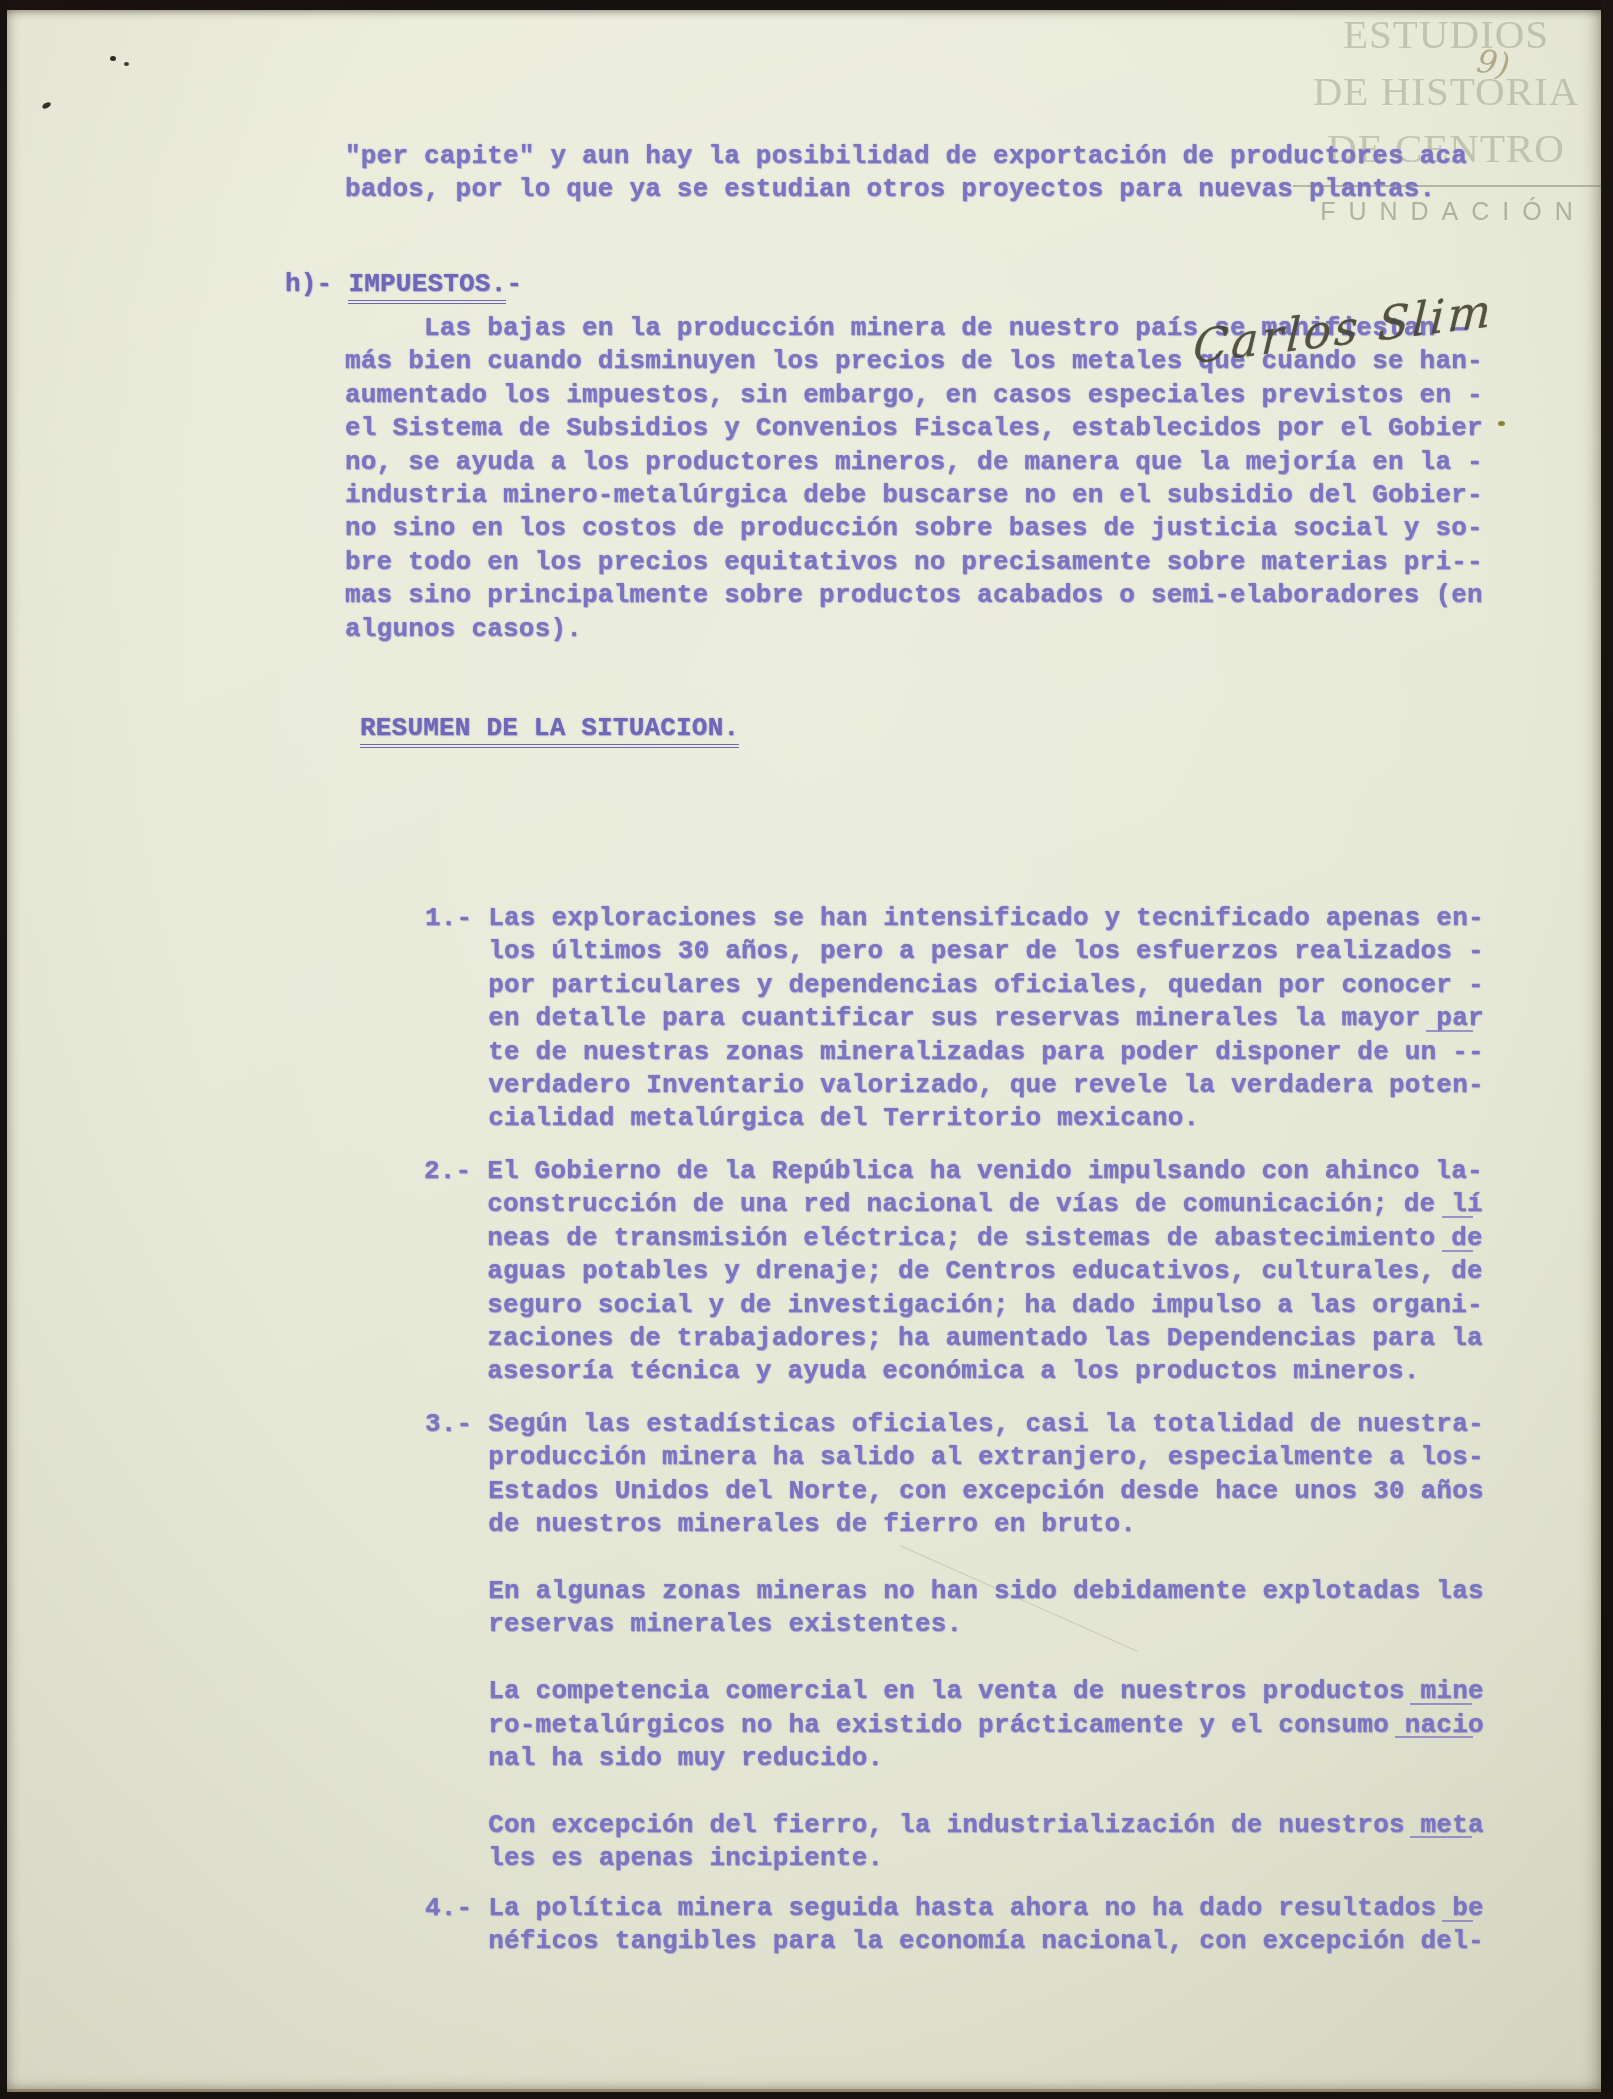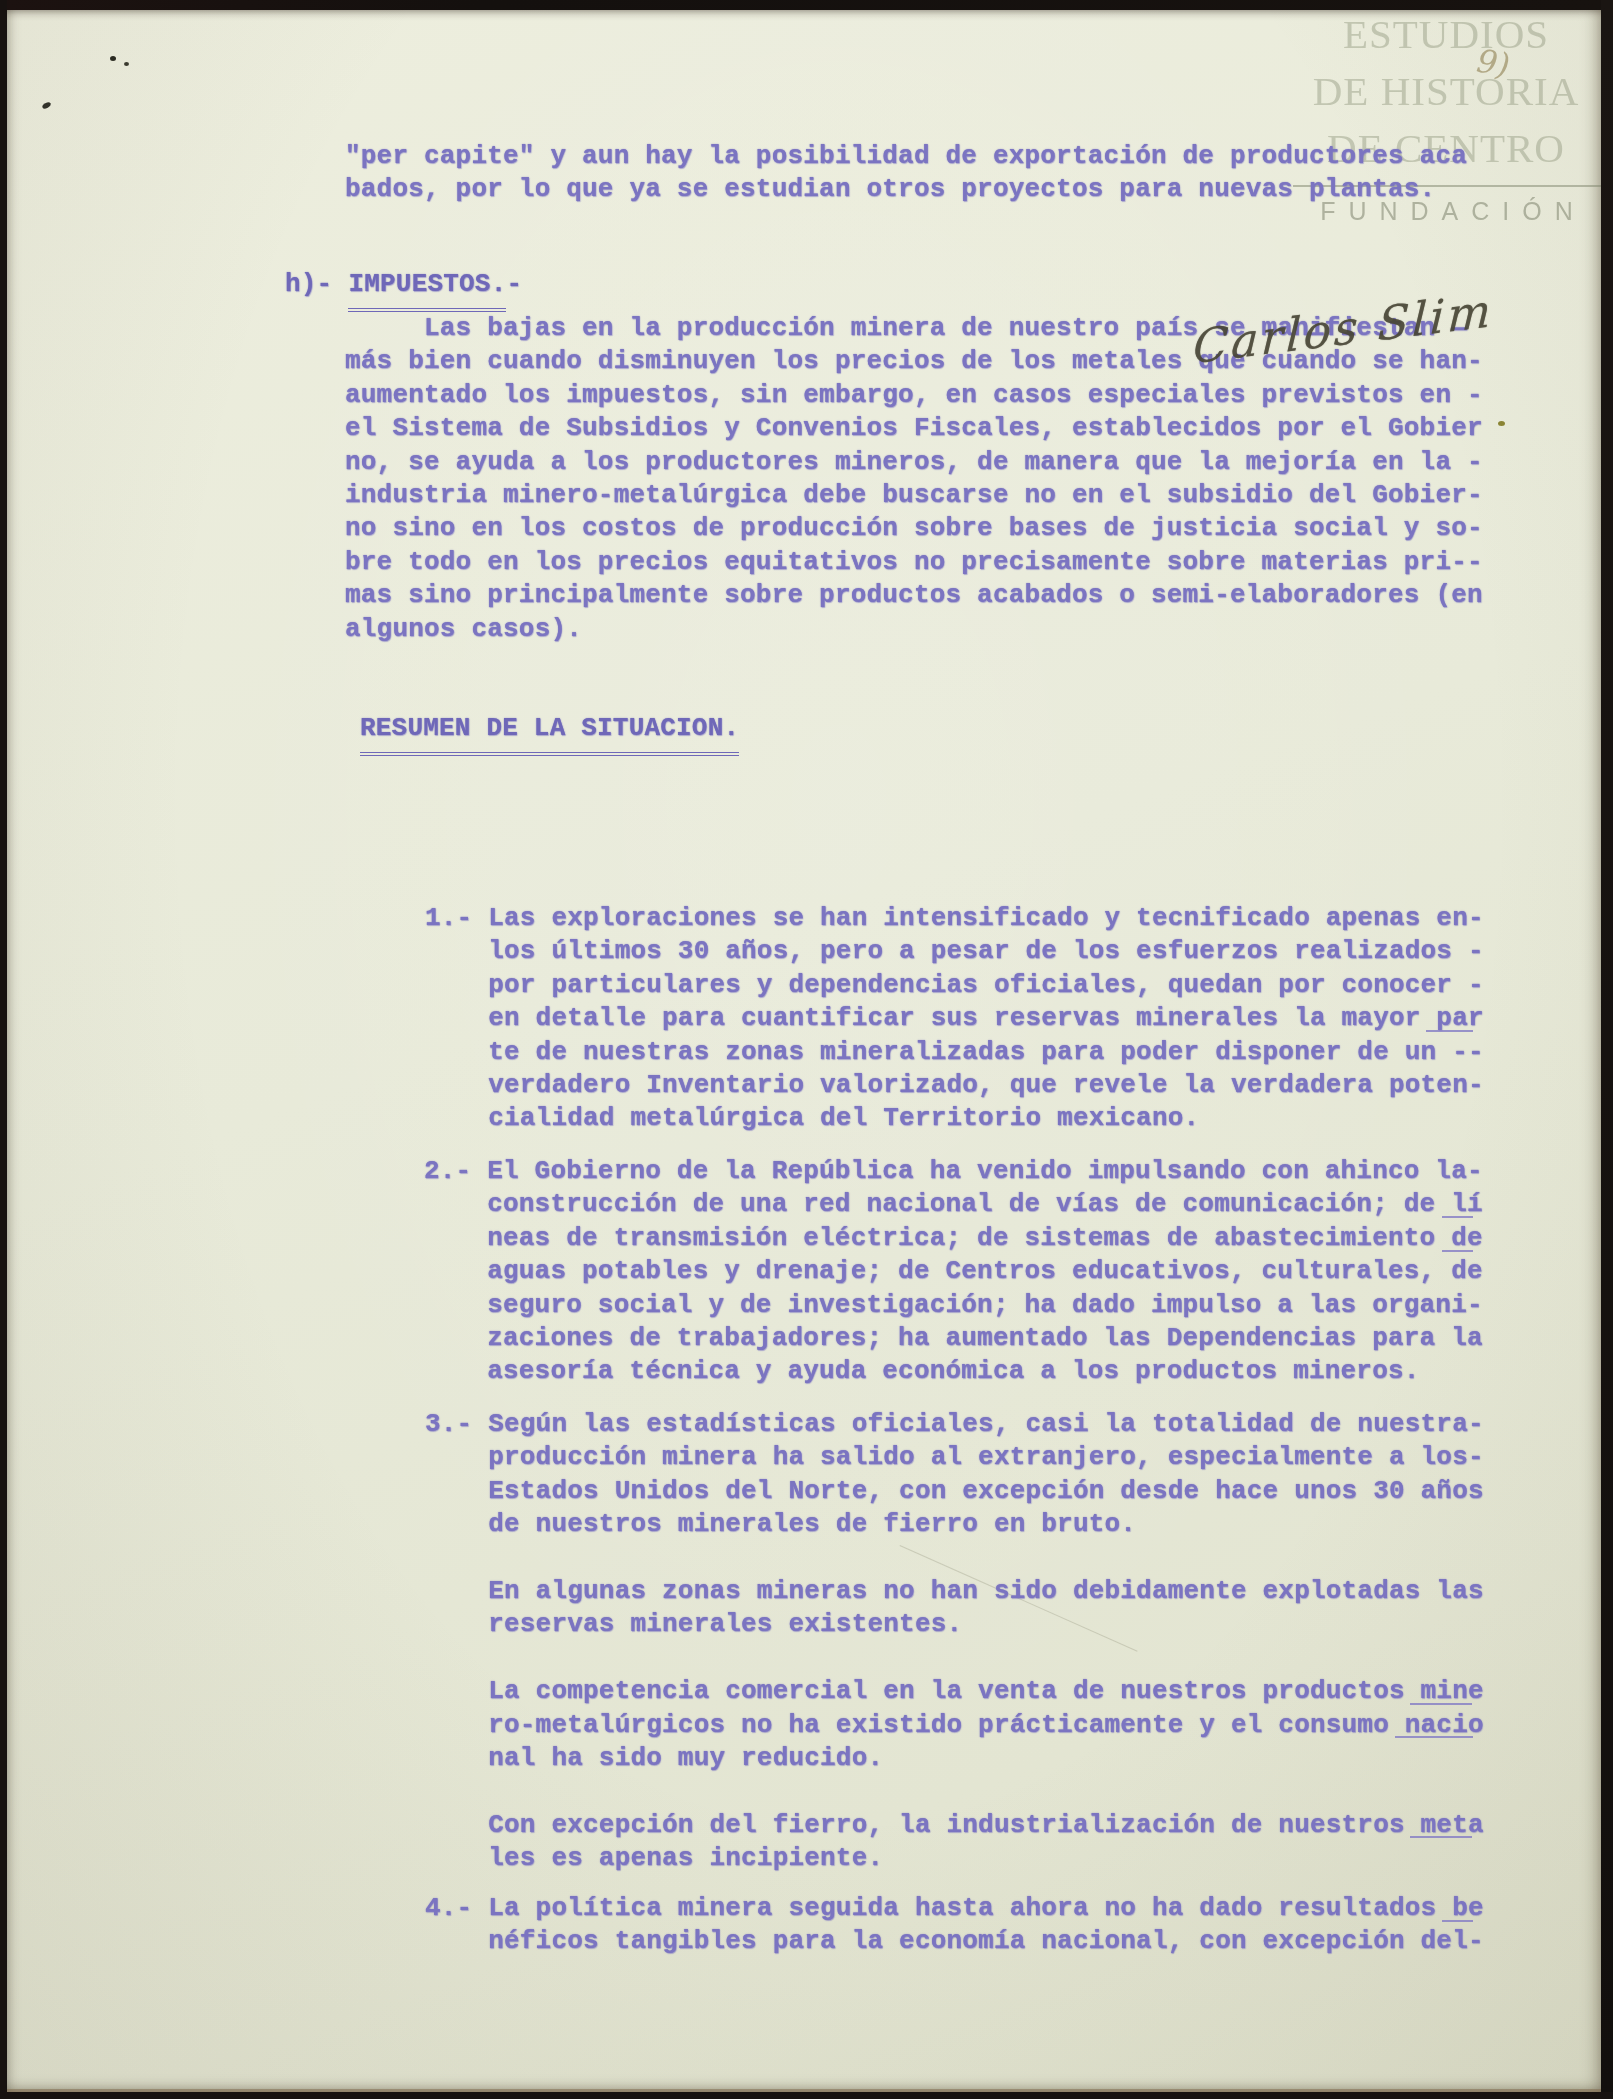--- a/index.html
+++ b/index.html
@@ -14,21 +14,21 @@
                     inset 10px 0 12px -8px rgba(70,60,45,.35);}
   #vignette{position:absolute;inset:0;pointer-events:none;
             background:radial-gradient(ellipse at 52% 38%, rgba(255,255,255,.10) 0%, rgba(0,0,0,0) 55%, rgba(96,86,60,.10) 100%);}
   
   .tw{position:absolute;margin:0;white-space:pre;
       font-family:"Liberation Mono",monospace;font-weight:bold;
       font-size:26px;line-height:33.4px;letter-spacing:.2px;
       color:#7b74c1;text-shadow:0 0 1.3px rgba(118,111,192,.85),.6px .6px .8px rgba(118,111,192,.45);
       z-index:4;}
   .heading{color:#6f68b8;}
-  .dbl-underline{border-bottom:4px double currentColor;padding-bottom:9px;}
+  .dbl-underline{border-bottom:4px double currentColor;padding-bottom:1px;}
   .gap{margin-left:16px;}
   .cont-underline{position:absolute;height:2px;background:#837cc4;opacity:.8;z-index:4;}
   
   .wm{position:absolute;left:1285px;top:6px;width:322px;text-align:center;z-index:2;}
   .wm-line{font-family:"Liberation Serif",serif;font-size:41px;line-height:57px;
            color:rgba(138,146,120,.42);letter-spacing:1px;white-space:nowrap;}
   .wm-rule{margin:8px 0 10px 8px;border-top:2px solid rgba(125,132,108,.50);}
   .wm-foundation{font-family:"Liberation Sans",sans-serif;font-size:25px;
                  color:rgba(125,132,110,.55);letter-spacing:13px;white-space:nowrap;margin-left:14px;}
   

